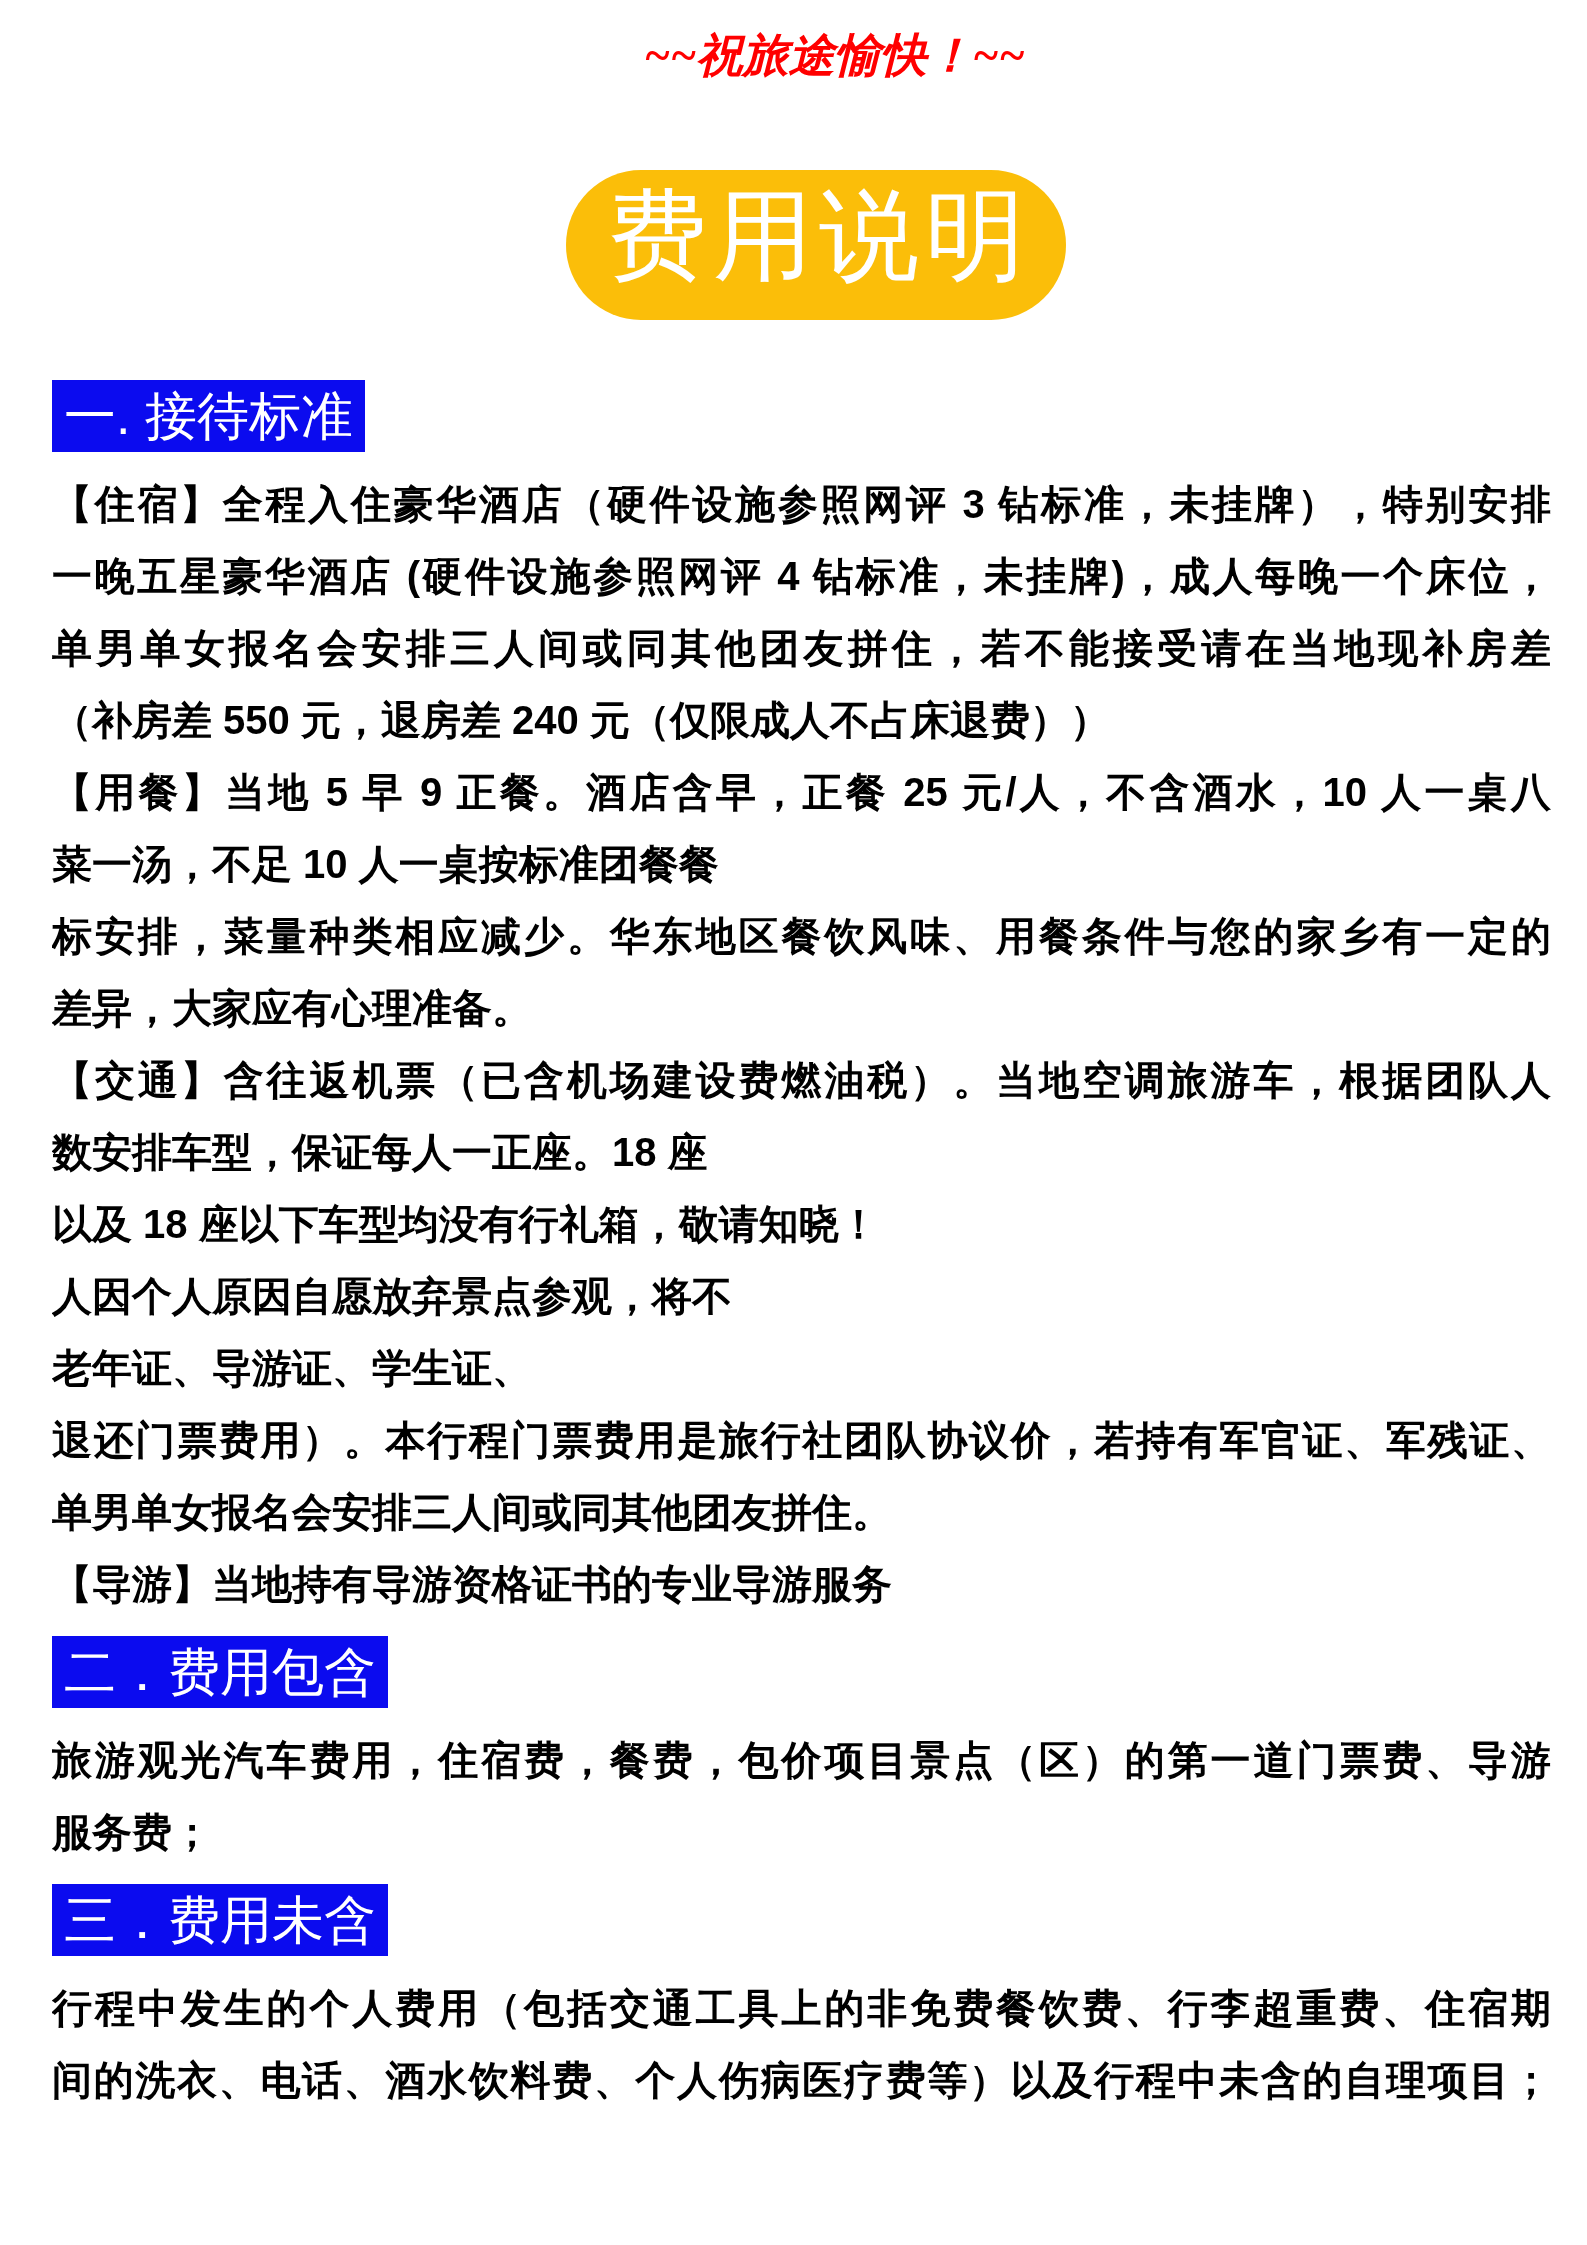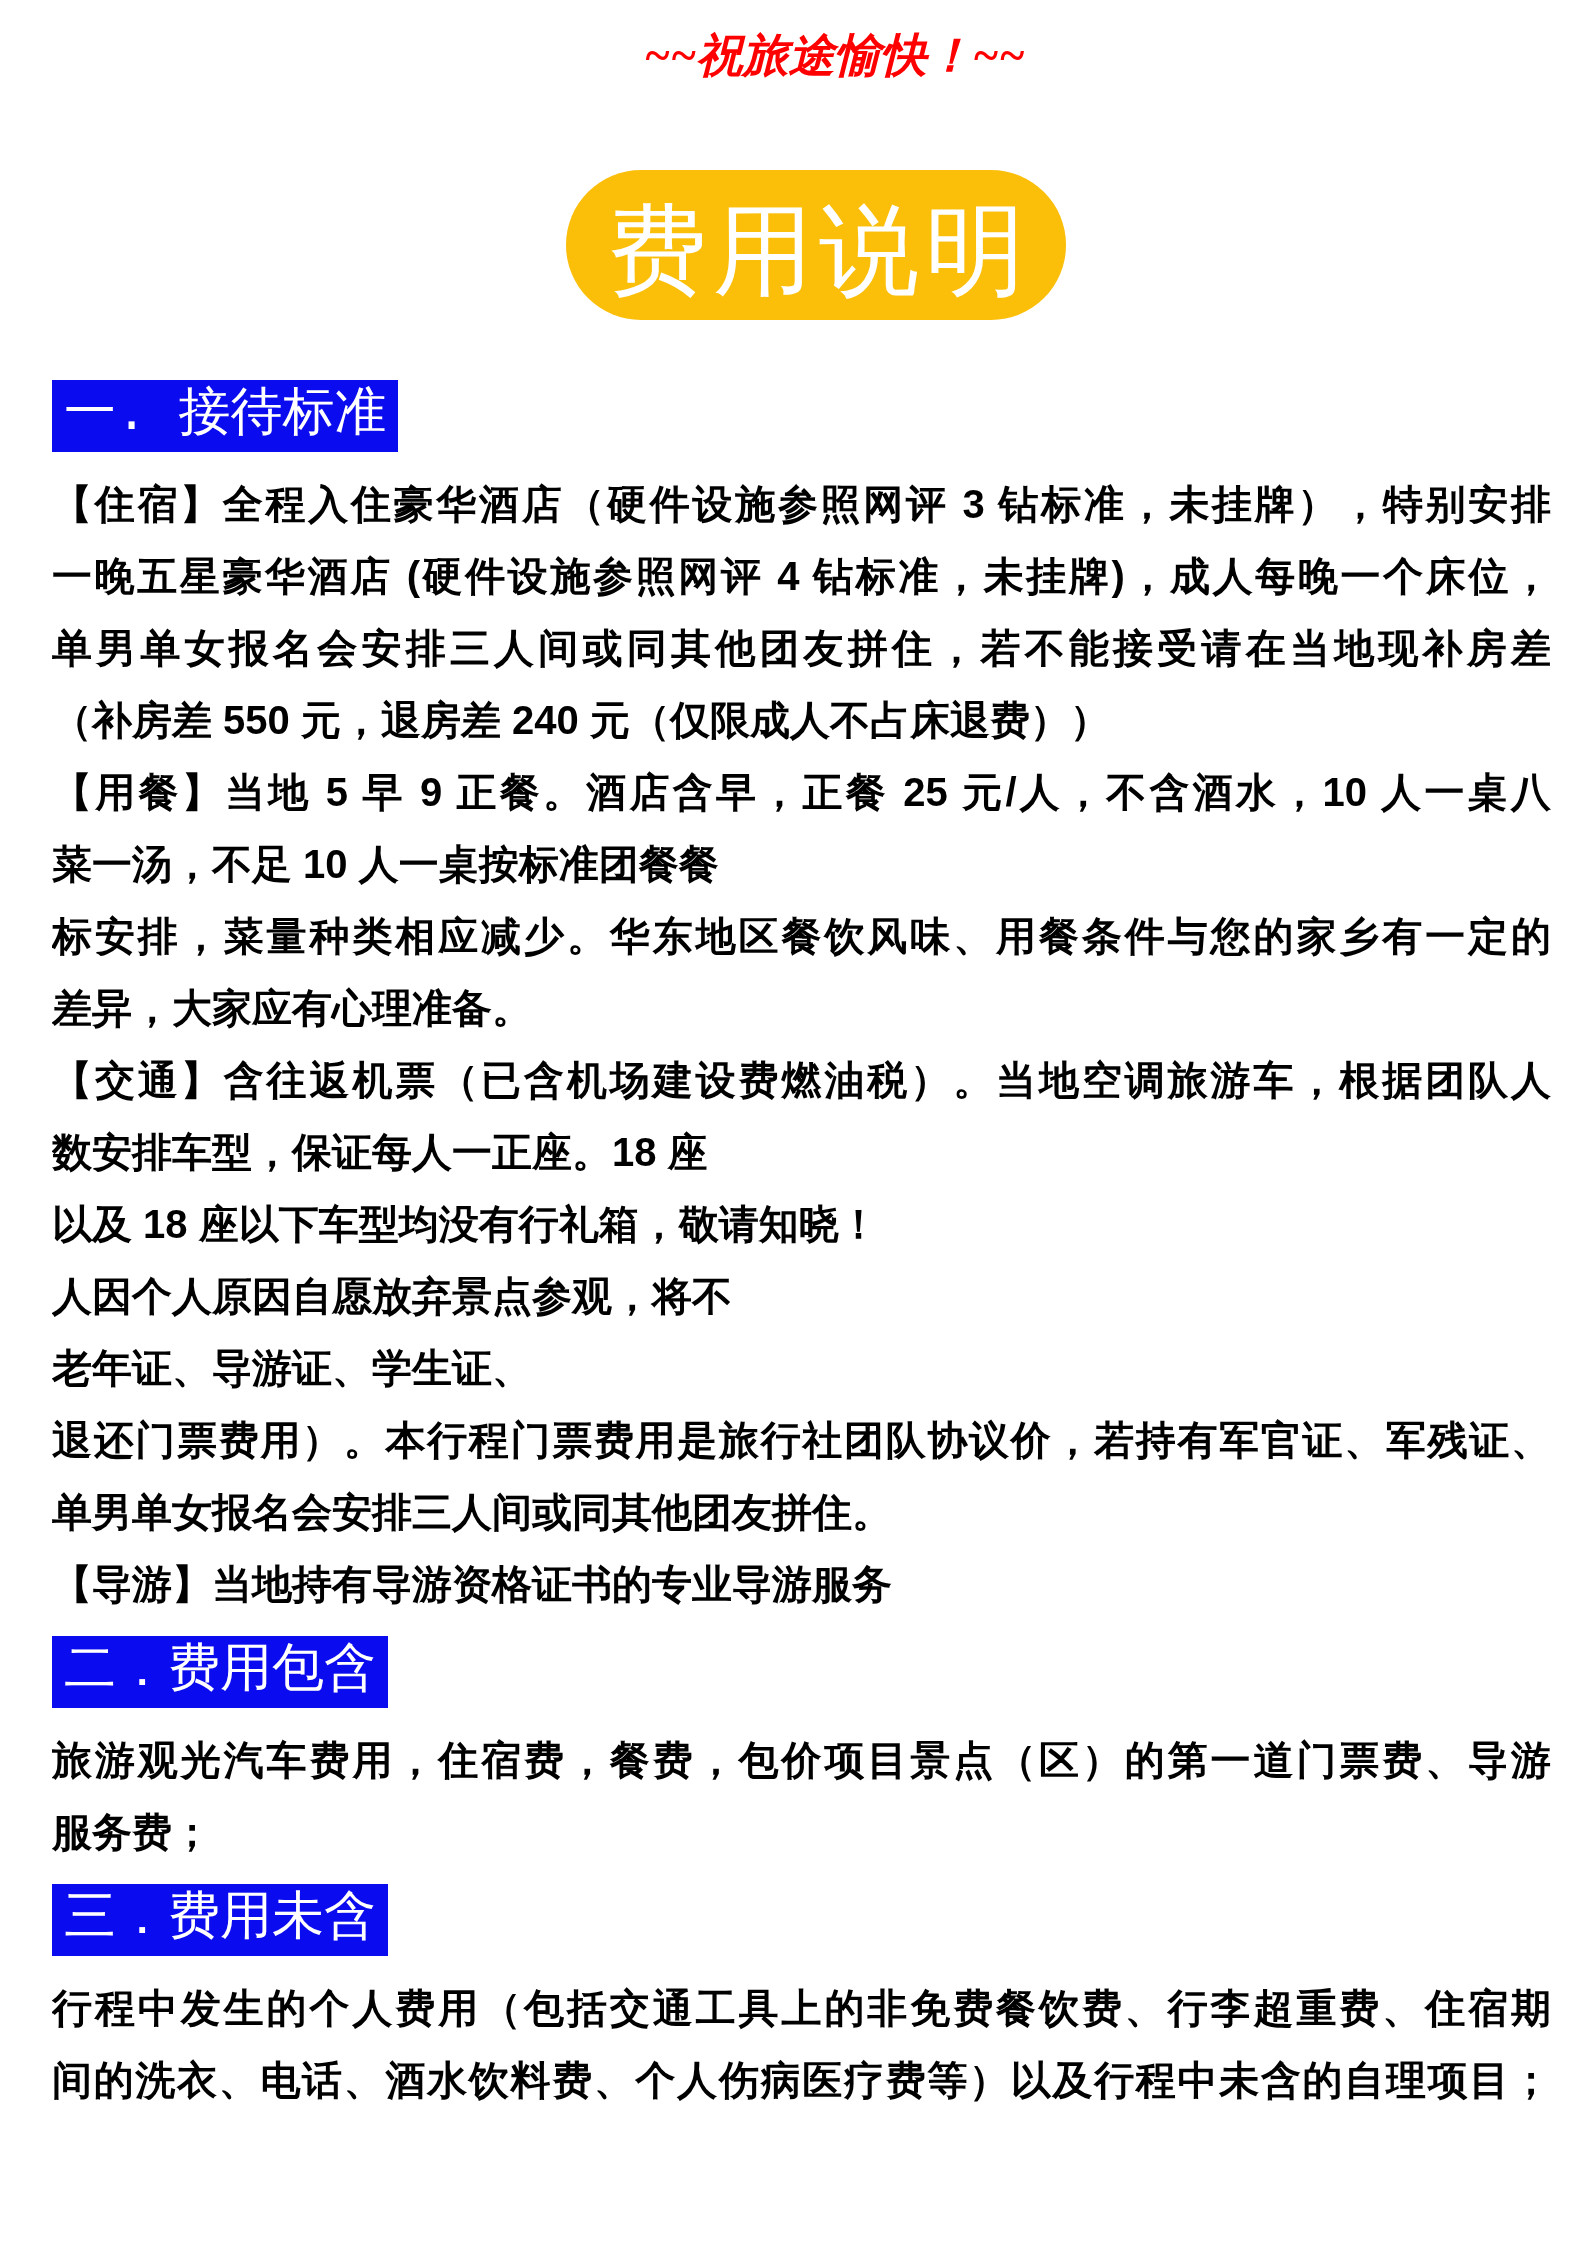--- a/index.html
+++ b/index.html
@@ -23,39 +23,39 @@
     font-size:46px;
     transform:translateX(33px);
   }
   .badge{
     width:500px;
     height:150px;
     margin:86px 0 0 558px;
     background:#FBBE09;
     border-radius:76px;
     display:flex;
-    align-items:flex-end;
+    align-items:flex-start;
     justify-content:center;
   }
   .badge-text{
     color:#ffffff;
     font-family:"Liberation Serif",serif;
     font-size:100px;
     letter-spacing:6px;
     padding-left:6px;
     white-space:nowrap;
   }
   .content{
     margin:0 44px;
   }
   .sec-heading{
     display:table;
     background:#0B0BEF;
     color:#ffffff;
-    font-family:Liberation Mono, monospace;
+    font-family:Liberation Sans, sans-serif;
     font-size:52px;
     line-height:72px;
     padding:0 12px;
     margin:16px 0;
     white-space:nowrap;
   }
   .sec-heading.first{
     margin-top:60px;
   }
   .line{

